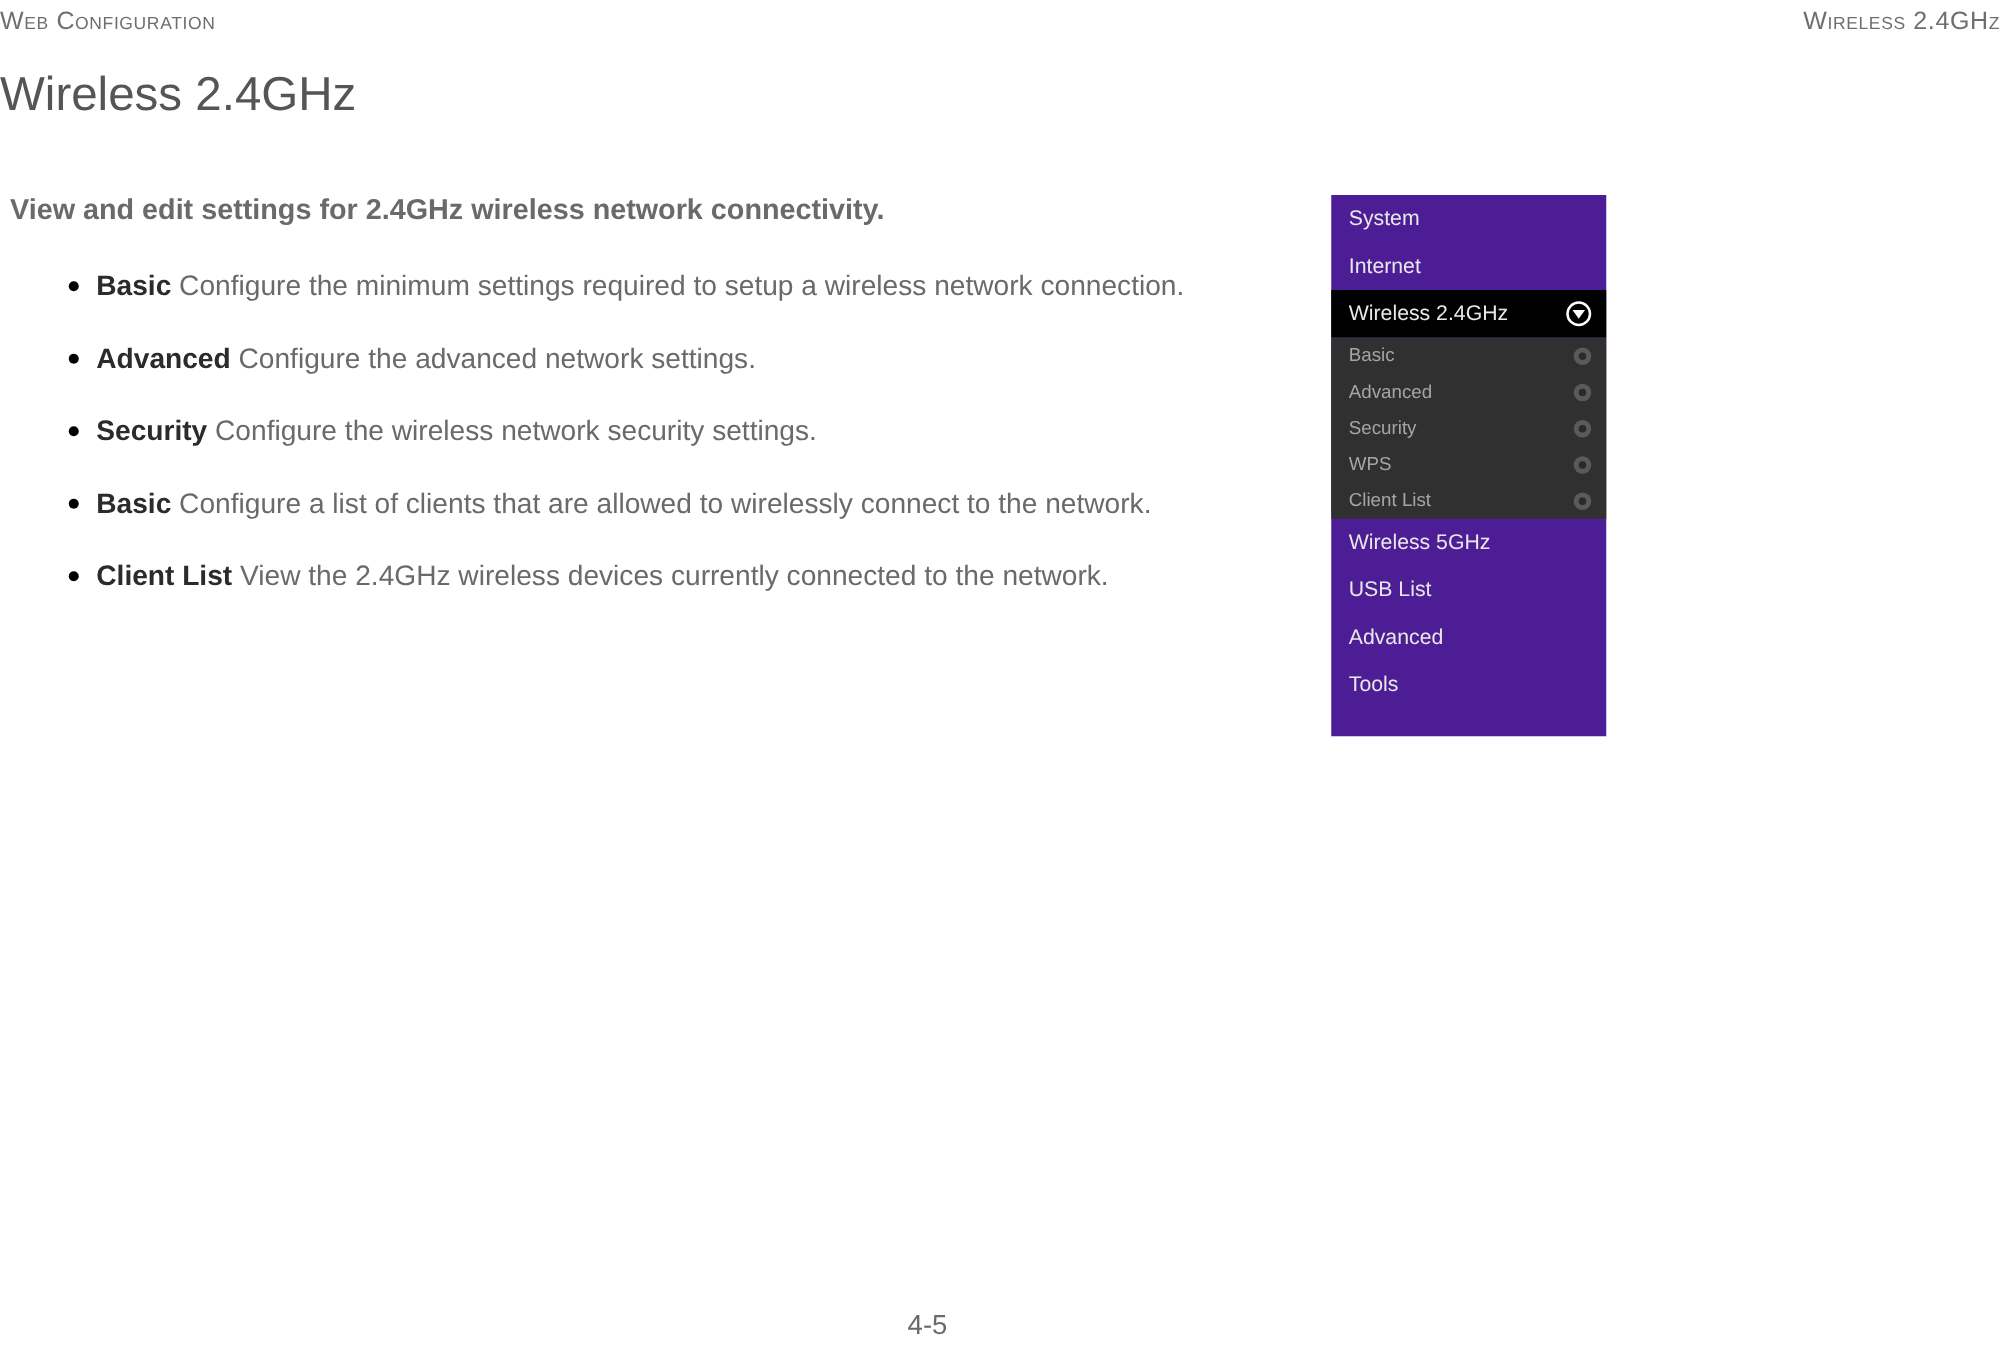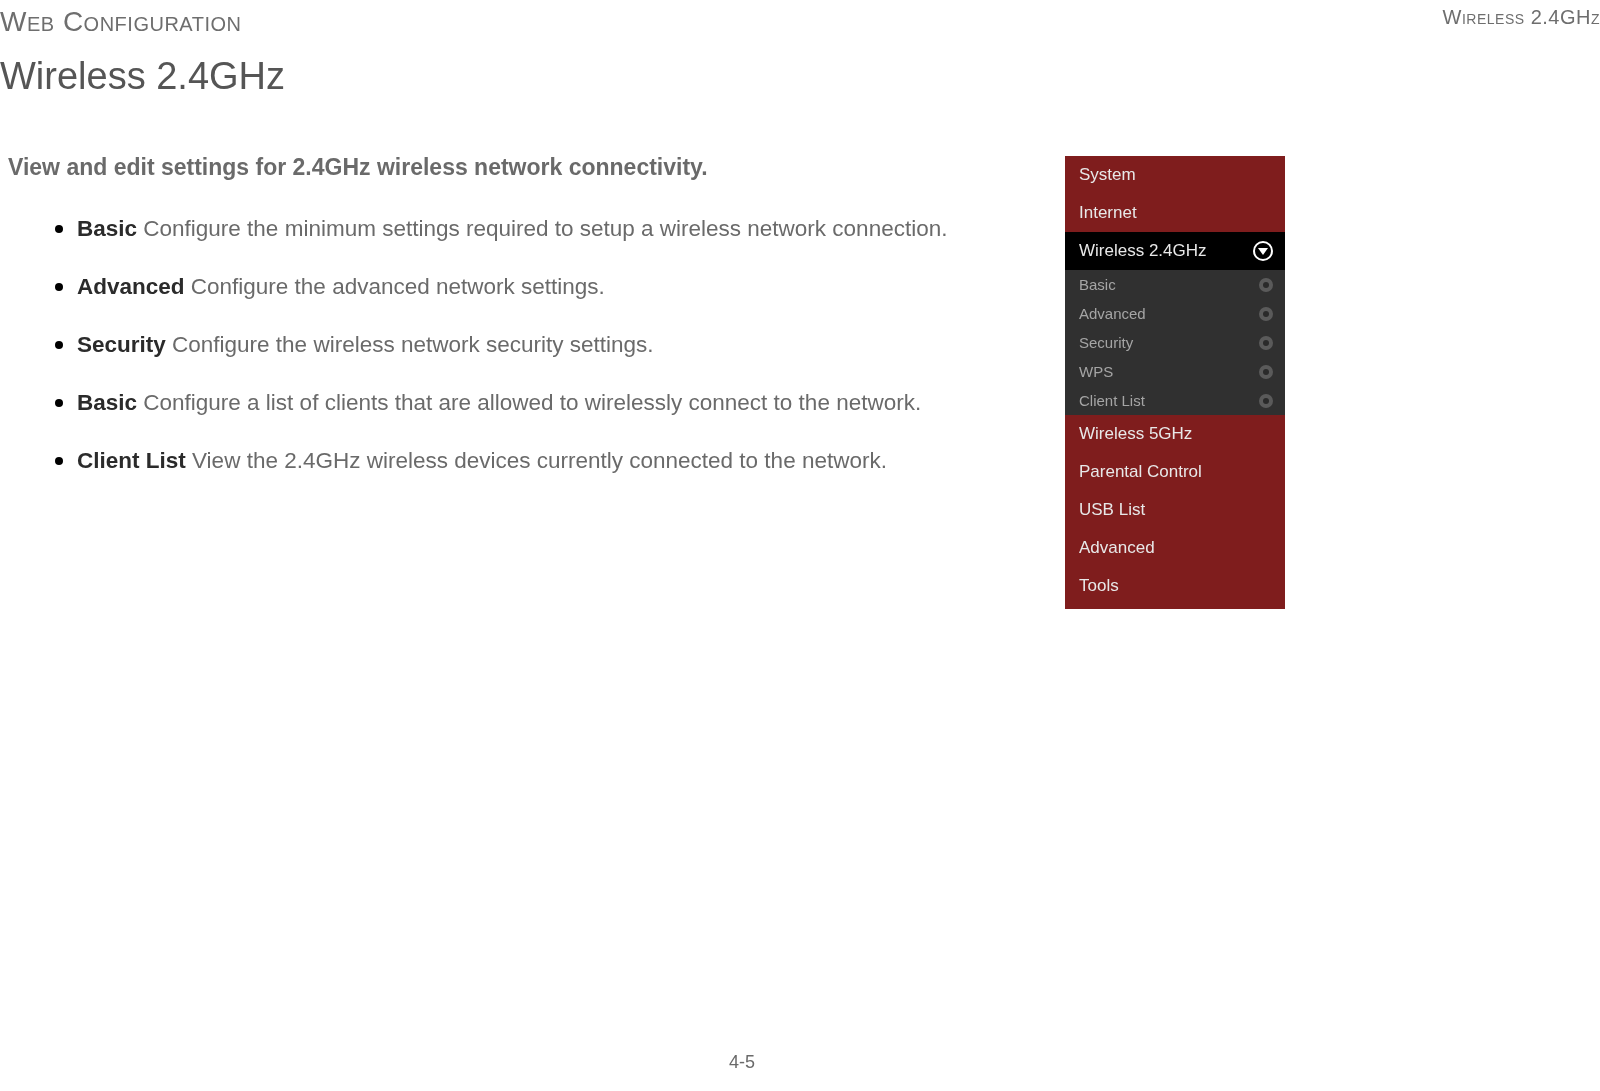--- a/index.html
+++ b/index.html
@@ -13,21 +13,21 @@
     font-family: Arial, Helvetica, sans-serif;
     background: #ffffff;
     color: #555;
     position: relative;
   }
   .header-left {
     position: absolute;
     top: 6px;
     left: 0px;
     font-variant: small-caps;
-    font-size: 28px;
+    font-size: 20px;
     letter-spacing: 0.5px;
     color: #6e6e6e;
   }
   .header-right {
     position: absolute;
     top: 6px;
     right: 0px;
     font-variant: small-caps;
     font-size: 20px;
     letter-spacing: 0.5px;
@@ -77,23 +77,23 @@
   }
   .bold {
     font-weight: 700;
     color: #2b2b2b;
   }
   .sidebar {
     position: absolute;
     top: 156px;
     left: 1065px;
     width: 220px;
-    background: #7f1d1d;
+    background: #4c1d95;
     font-family: Arial, sans-serif;
-    padding-bottom: 4px;
+    padding-bottom: 22px;
   }
   .nav-item {
     color: #e8e8e8;
     font-size: 17px;
     padding: 9px 12px 9px 14px;
     display: flex;
     align-items: center;
     justify-content: space-between;
     cursor: pointer;
   }
@@ -147,21 +147,21 @@
     border-right: 5px solid transparent;
     border-top: 7px solid #ffffff;
     margin-top: 1px;
   }
   .page-number {
     position: absolute;
     bottom: 18px;
     left: 0;
     width: 1484px;
     text-align: center;
-    font-size: 18px;
+    font-size: 22px;
     color: #6a6a6a;
   }
 </style>
 </head>
 <body>
 
 <div class="header-left">Web Configuration</div>
 <div class="header-right">Wireless 2.4GHz</div>
 
 <h1 class="page-title">Wireless 2.4GHz</h1>
@@ -216,23 +216,20 @@
     </div>
     <div class="sub-item">
       <span>Client List</span>
       <span class="radio"></span>
     </div>
   </div>
   <div class="nav-item">
     <span>Wireless 5GHz</span>
   </div>
   <div class="nav-item">
-    <span>Parental Control</span>
-  </div>
-  <div class="nav-item">
     <span>USB List</span>
   </div>
   <div class="nav-item">
     <span>Advanced</span>
   </div>
   <div class="nav-item">
     <span>Tools</span>
   </div>
 </div>
 

